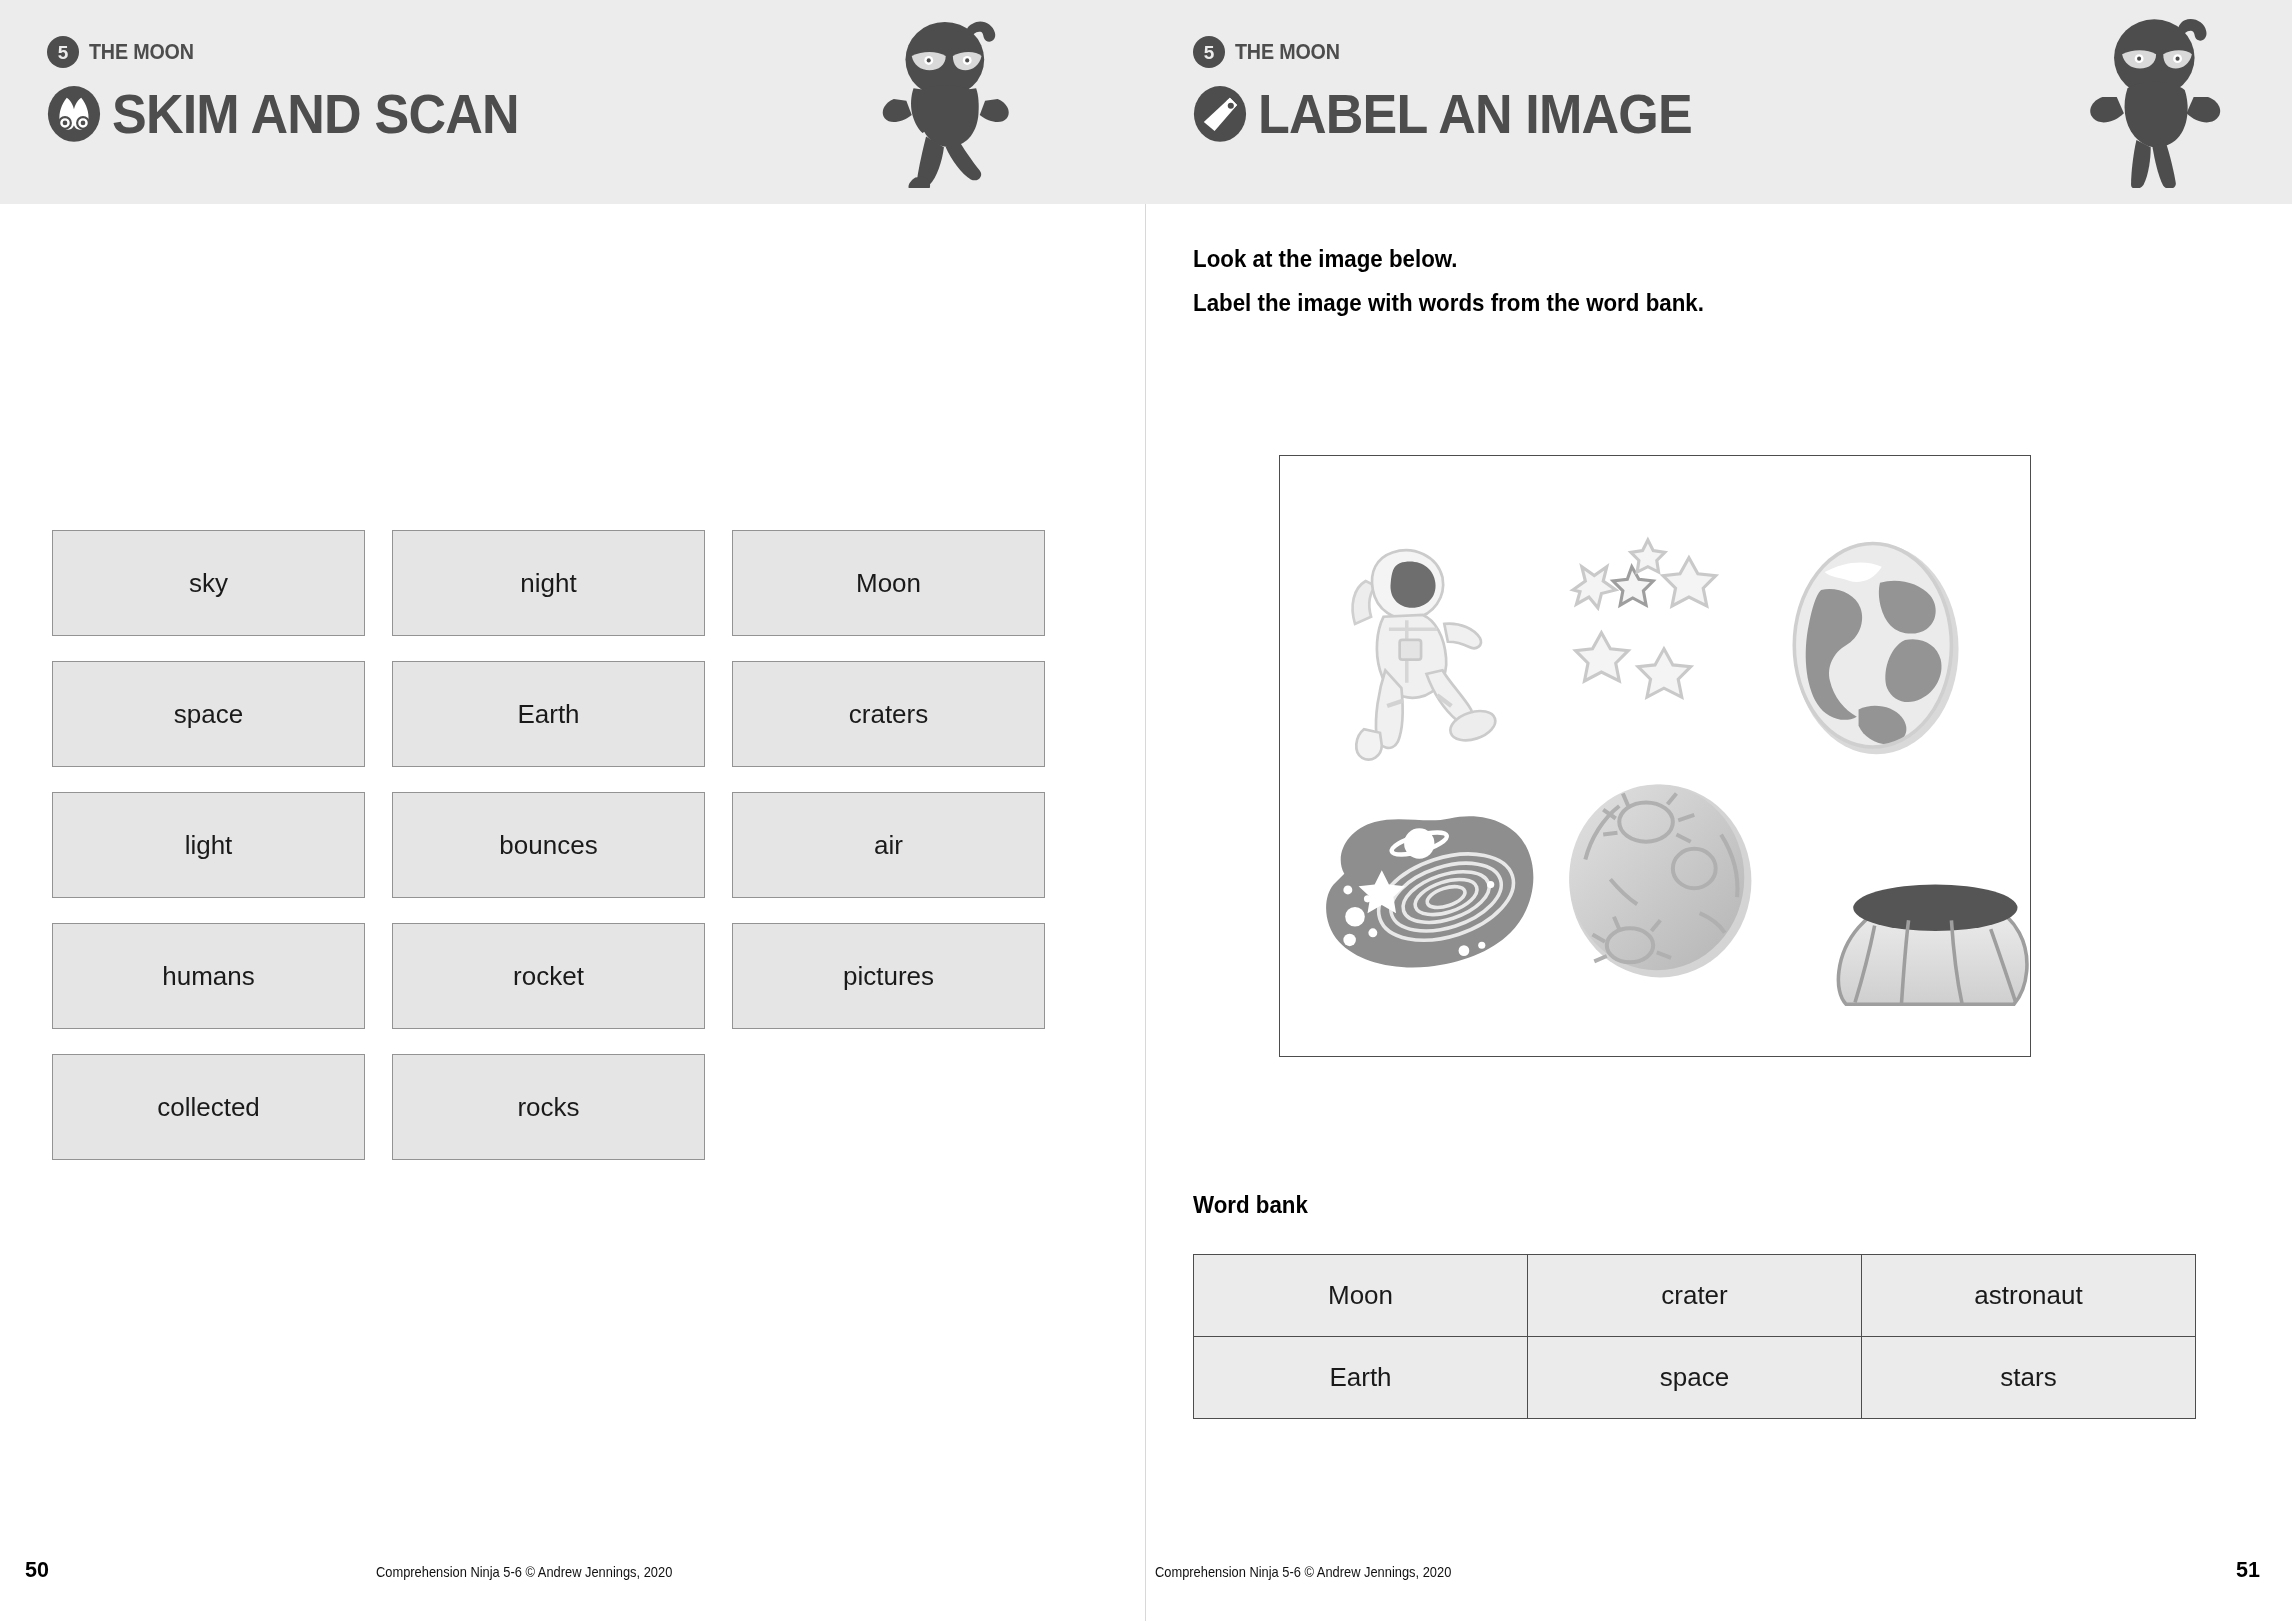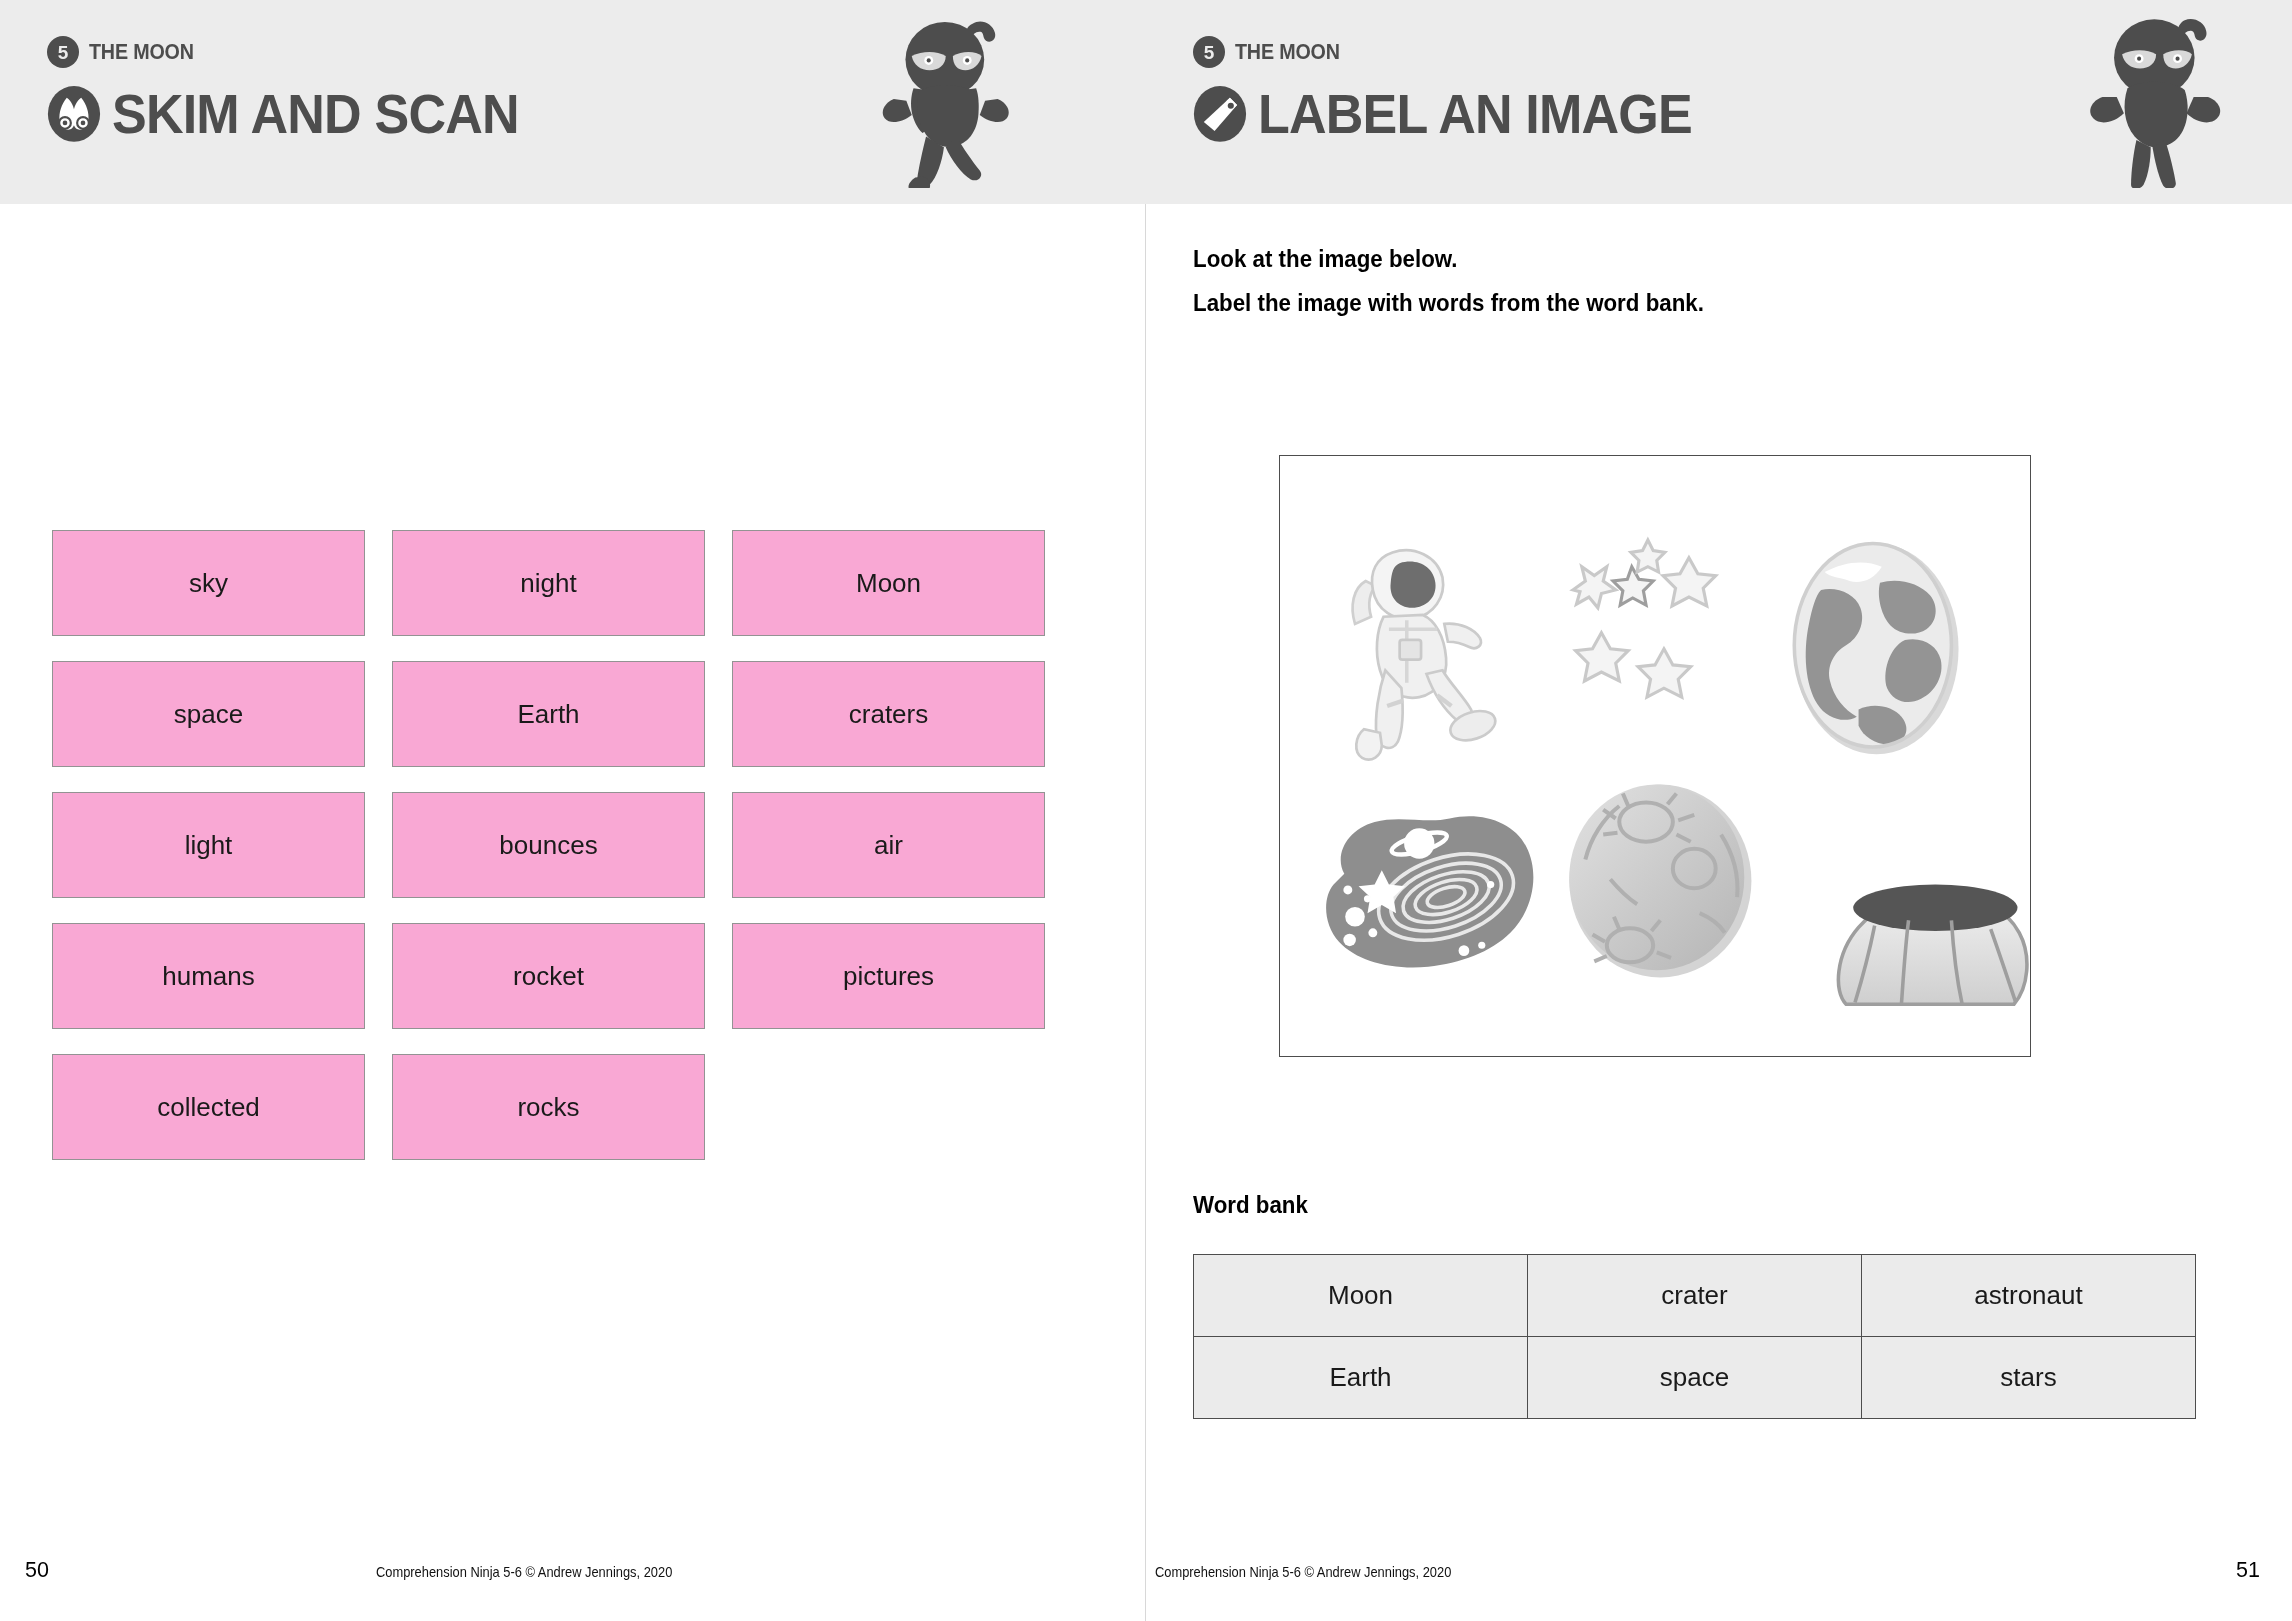--- a/index.html
+++ b/index.html
@@ -58,21 +58,21 @@
   
   .word-grid {
     position: absolute; left: 52px; top: 530px;
     width: 994px;
     display: grid;
     grid-template-columns: repeat(3, 313px);
     grid-auto-rows: 106px;
     column-gap: 27px; row-gap: 25px;
   }
   .word-box {
-    background: #f9a8d4;
+    background: #e5e5e5;
     border: 1.3px solid #939393;
     display: flex; align-items: center; justify-content: center;
     font-size: 26px; color: #1a1a1a;
     font-family: "Liberation Sans", sans-serif;
   }
 
   
   .illustration-frame {
     position: absolute; left: 133px; top: 455px;
     width: 752px; height: 602px;
@@ -99,21 +99,21 @@
     height: 82px;
     text-align: center; vertical-align: middle;
     font-size: 26px; color: #1a1a1a;
     font-family: "Liberation Sans", sans-serif;
   }
 
   
   .footer { position: absolute; bottom: 0; left: 0; width: 1146px; height: 86px; }
   .page-num {
     position: absolute; top: 23px;
-    font-size: 21.5px; font-weight: normal; color: #000;
+    font-size: 21.5px; font-weight: bold; color: #000;
   }
   .page-left .page-num { left: 25px; }
   .page-right .page-num { right: 32px; }
   .copyright {
     position: absolute; top: 29px;
     font-size: 14.3px; color: #111;
     transform: scaleX(0.9);
     white-space: nowrap;
   }
   .page-left .copyright { left: 376px; transform-origin: left top; }

